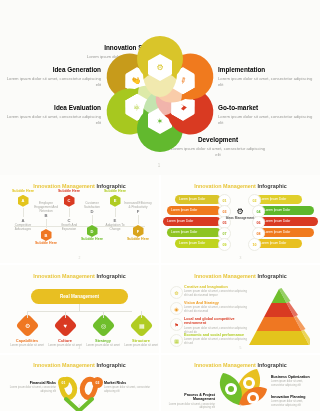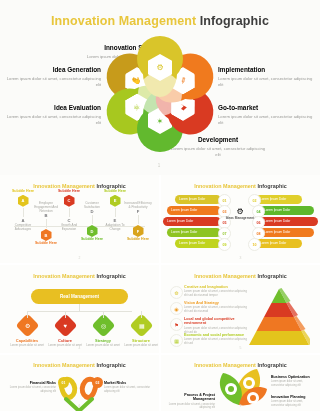--- a/index.html
+++ b/index.html
@@ -120,24 +120,20 @@
   .pt{position:absolute;bottom:3px;left:0;width:159px;text-align:center;font-size:3.4px;color:#d6d6ce;}
   .vsep{position:absolute;top:175px;left:159px;width:2px;height:236px;background:#ffffff;}
   .hsep{position:absolute;left:0;width:320px;height:2px;background:#ffffff;}
 </style>
 </head>
 <body>
 
 <div class="page">
 
   <div class="hero">
-    <div class="hero-title">
-      <span class="t-gold">Innovation Management</span>
-      <span class="t-dark">Infographic</span>
-    </div>
 
     <div class="flower" id="flower">
         <div class="petal" style="background: rgb(199, 155, 27); transform: rotate(300deg); z-index: 2;">
           <div class="ptip" style="background: rgb(199, 155, 27);"></div>
           <div class="hexwrap">
             <div class="hex">
               <span class="hex-ic" style="color: rgb(199, 155, 27);">✋</span>
             </div>
           </div>
         </div>

